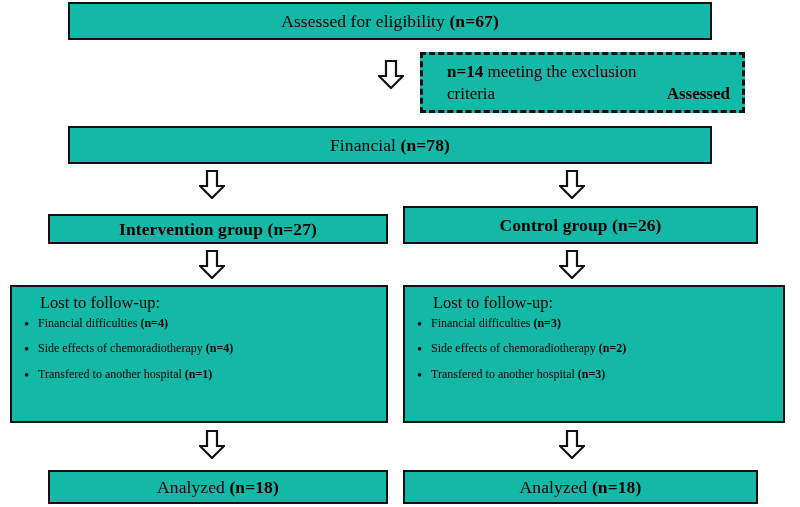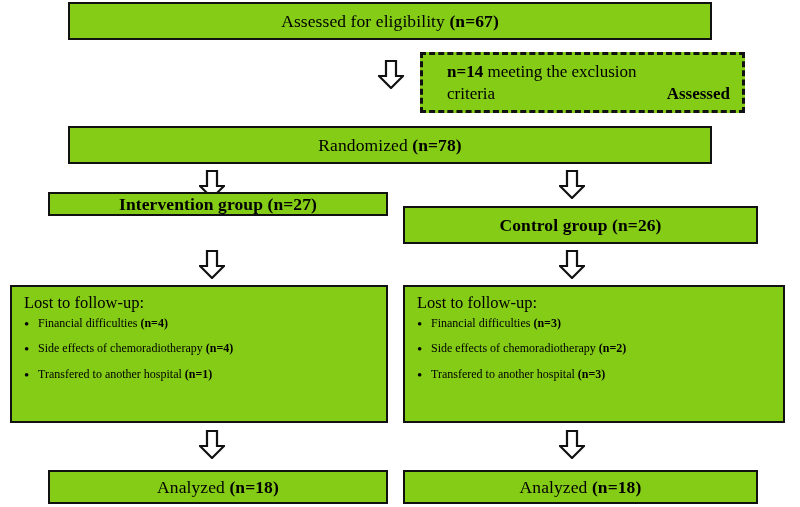--- a/index.html
+++ b/index.html
@@ -18,21 +18,21 @@
     width: 800px;
     height: 507px;
     background: #ffffff;
     overflow: hidden;
   }
 
   
   .box {
     position: absolute;
     box-sizing: border-box;
-    background: #84cc16;
+    background: #14b8a6;
     border: 2.5px solid #111111;
     display: flex;
     align-items: center;
     justify-content: center;
   }
   .box.dashed {
     border: 3px dashed #111111;
     justify-content: flex-start;
     align-items: center;
   }
@@ -53,21 +53,21 @@
     font-weight: bold;
   }
   .label .n {
     font-weight: bold;
   }
 
   
   .ltfu-head {
     font-size: 16.5px;
     line-height: 1.1;
-    margin: 0 0 5px 2px;
+    margin: 0 0 5px 18px;
     white-space: nowrap;
   }
   .ltfu-list {
     list-style: none;
     margin: 0;
     padding: 0;
   }
   .ltfu-list li {
     font-size: 12px;
     line-height: 1.1;
@@ -142,35 +142,35 @@
     <div class="excl-wrap">
       <div class="excl-line1"><span class="n">n=14</span><span> meeting the exclusion</span></div>
       <div class="excl-line2">
         <span>criteria</span>
         <span class="excluded">Assessed</span>
       </div>
     </div>
   </div>
 
   <div class="box" style="left:68px; top:126px; width:644px; height:38px;">
-    <span class="label"><span>Randomized </span><span class="n">(n=78)</span></span>
+    <span class="label"><span>Financial </span><span class="n">(n=78)</span></span>
   </div>
 
   <div class="arrow-down" style="left:199px; top:170px;">
     <svg viewBox="0 0 26 29" preserveAspectRatio="none">
       <polygon points="8,1 18,1 18,16 25,16 13,28 1,16 8,16" fill="#ffffff" stroke="#111111" stroke-width="2.2" stroke-linejoin="miter"></polygon>
     </svg>
   </div>
   <div class="arrow-down" style="left:559px; top:170px;">
     <svg viewBox="0 0 26 29" preserveAspectRatio="none">
       <polygon points="8,1 18,1 18,16 25,16 13,28 1,16 8,16" fill="#ffffff" stroke="#111111" stroke-width="2.2" stroke-linejoin="miter"></polygon>
     </svg>
   </div>
 
-  <div class="box" style="left:48px; top:192px; width:340px; height:24px;">
+  <div class="box" style="left:48px; top:214px; width:340px; height:30px;">
     <span class="label bold">Intervention group (n=27)</span>
   </div>
   <div class="box" style="left:403px; top:206px; width:355px; height:38px;text-align:center;">
     <span class="label bold">Control group (n=26)</span>
   </div>
 
   <div class="arrow-down" style="left:199px; top:250px;">
     <svg viewBox="0 0 26 29" preserveAspectRatio="none">
       <polygon points="8,1 18,1 18,16 25,16 13,28 1,16 8,16" fill="#ffffff" stroke="#111111" stroke-width="2.2" stroke-linejoin="miter"></polygon>
     </svg>

